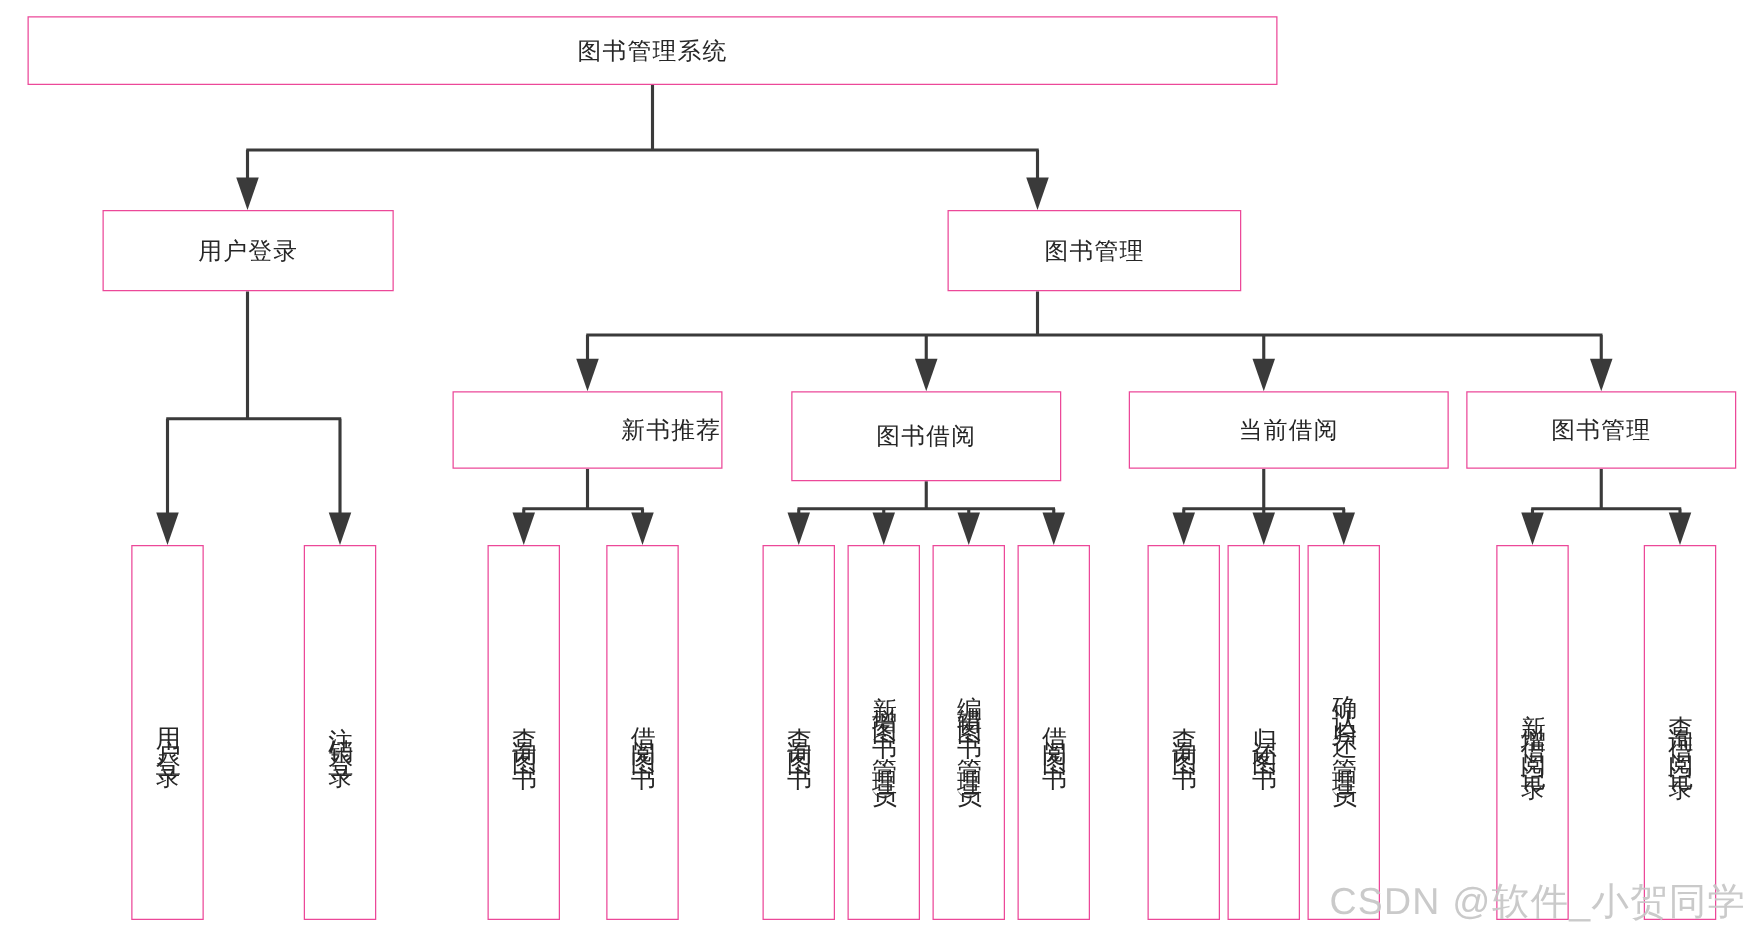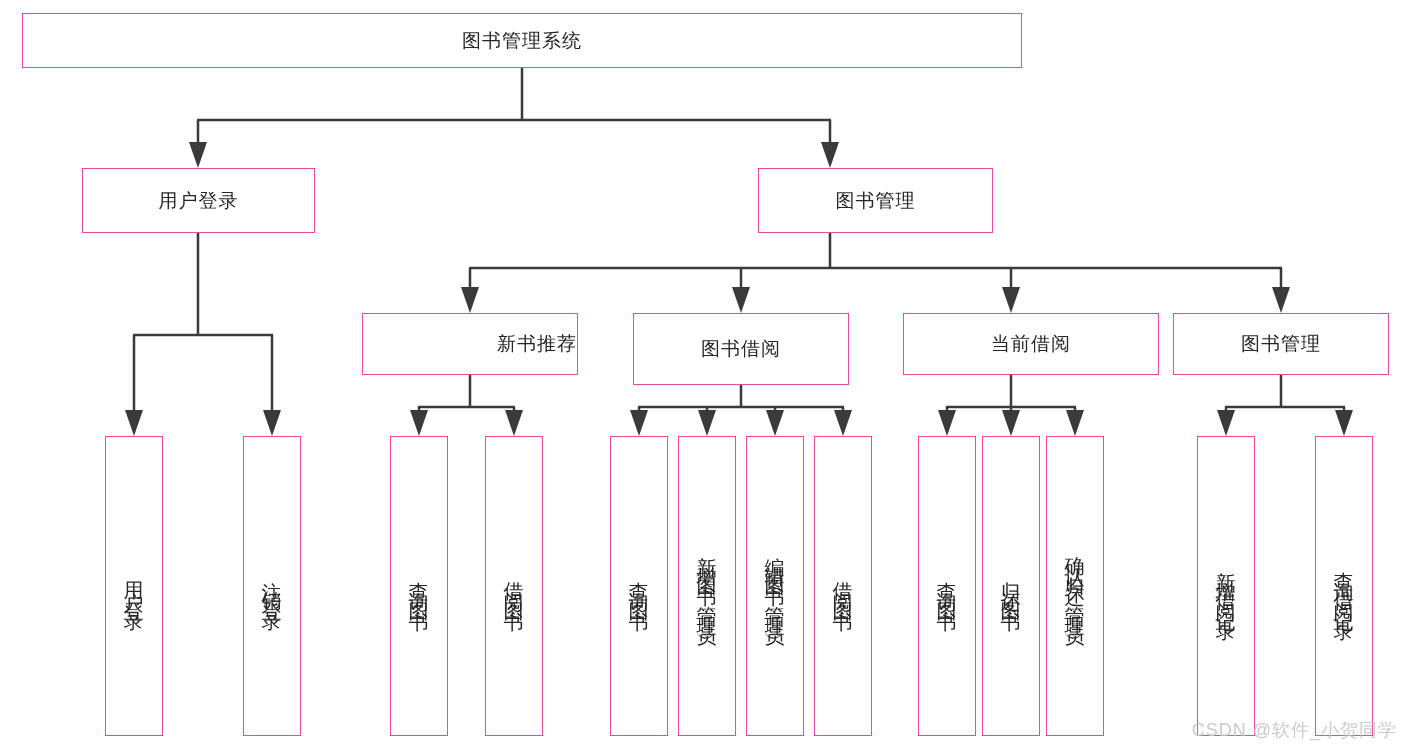--- a/index.html
+++ b/index.html
@@ -42,21 +42,21 @@
     font-size: 20px;
     letter-spacing: 10px;
     line-height: 1;
     white-space: nowrap;
   }
 
   .watermark {
     position: absolute;
     right: 8px;
     bottom: 5px;
-    font-size: 18px;
+    font-size: 30px;
     letter-spacing: 1px;
     color: rgba(198, 198, 198, 0.92);
     white-space: nowrap;
     z-index: 5;
   }
 </style>
 </head>
 <body>
 
 <div class="canvas">

